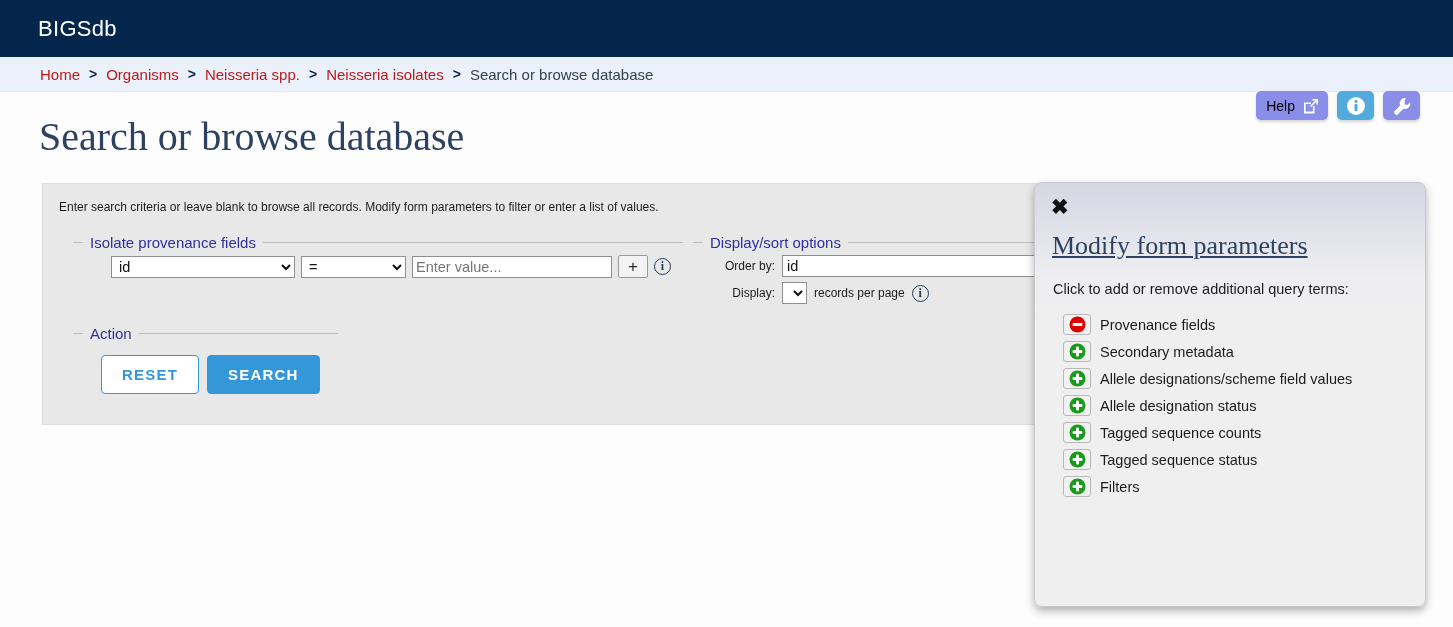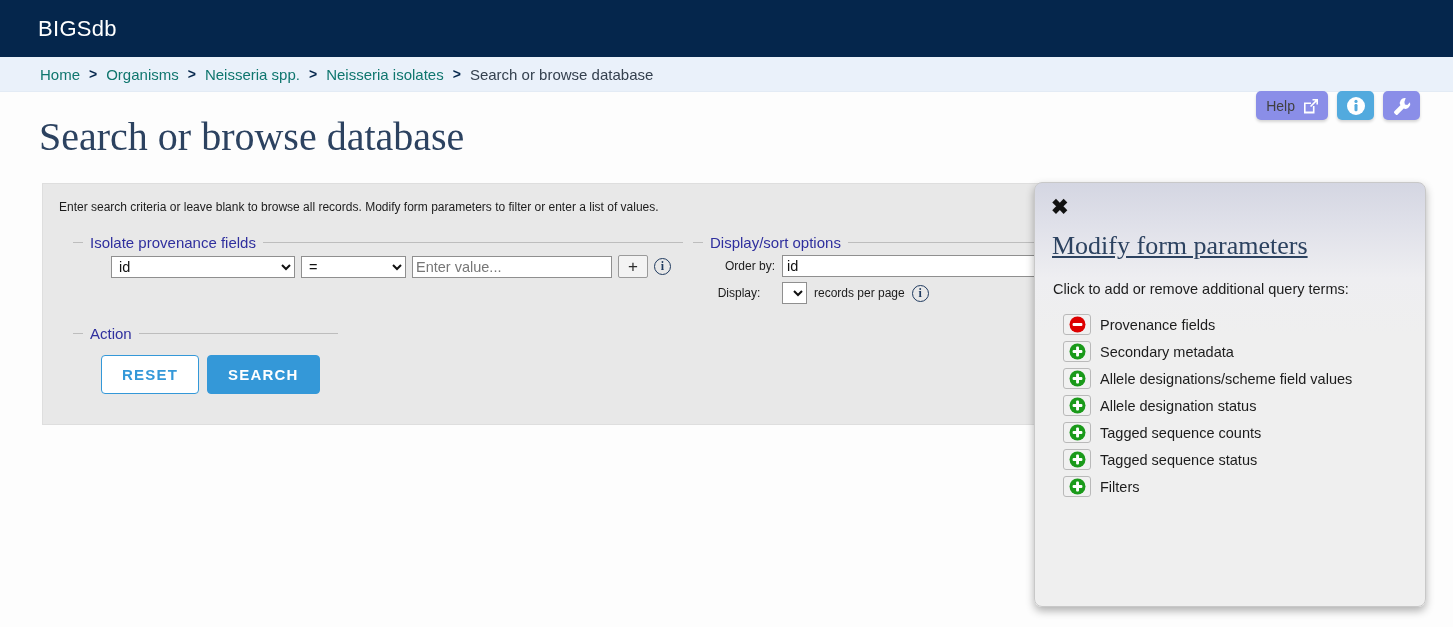--- a/index.html
+++ b/index.html
@@ -28,21 +28,21 @@
   
   #breadcrumb {
     height: 35px;
     background: #eaf1fa;
     display: flex;
     align-items: center;
     padding-left: 40px;
     font-size: 15px;
     border-bottom: 1px solid #e3ebf5;
   }
-  #breadcrumb .crumb-link { color: #0f766e; text-decoration: none; }
+  #breadcrumb .crumb-link { color: #b91c1c; text-decoration: none; }
   #breadcrumb .crumb-sep {
     color: #05264c;
     font-weight: bold;
     margin: 0 9px;
     font-size: 14px;
   }
   #breadcrumb .crumb-current { color: #35414f; }
 
   
   #header-buttons {
@@ -52,21 +52,21 @@
     display: flex;
     gap: 9px;
     align-items: flex-start;
   }
   .hbtn {
     height: 29px;
     border-radius: 5px;
     display: flex;
     align-items: center;
     justify-content: center;
-    color: #404040;
+    color: #000000;
     box-shadow: 0 2px 3px rgba(0,0,0,.16);
     cursor: pointer;
   }
   .hbtn.purple { background: #8a8ee8; }
   .hbtn.blue   { background: #52aade; }
   #help-btn {
     padding: 0 8px 0 10px;
     gap: 7px;
     font-size: 14px;
   }
@@ -174,21 +174,21 @@
     border: 1px solid #8f8f8f;
     font-size: 14.5px;
     padding-left: 4px;
     display: flex; align-items: center;
     color: #111;
   }
   #row-display {
     display: flex; align-items: center; gap: 7px;
     padding-left: 10px; margin-top: 5px;
   }
-  #row-display .lbl-w { width: 72px; text-align: center; }
+  #row-display .lbl-w { width: 72px; text-align: right; }
 
   #action-buttons { display: flex; gap: 8px; padding-left: 28px; margin-top: 13px; }
   .abtn {
     font-size: 15px;
     font-weight: bold;
     letter-spacing: 1.2px;
     border-radius: 4px;
     padding: 11px 20px;
     cursor: pointer;
     line-height: 1;

